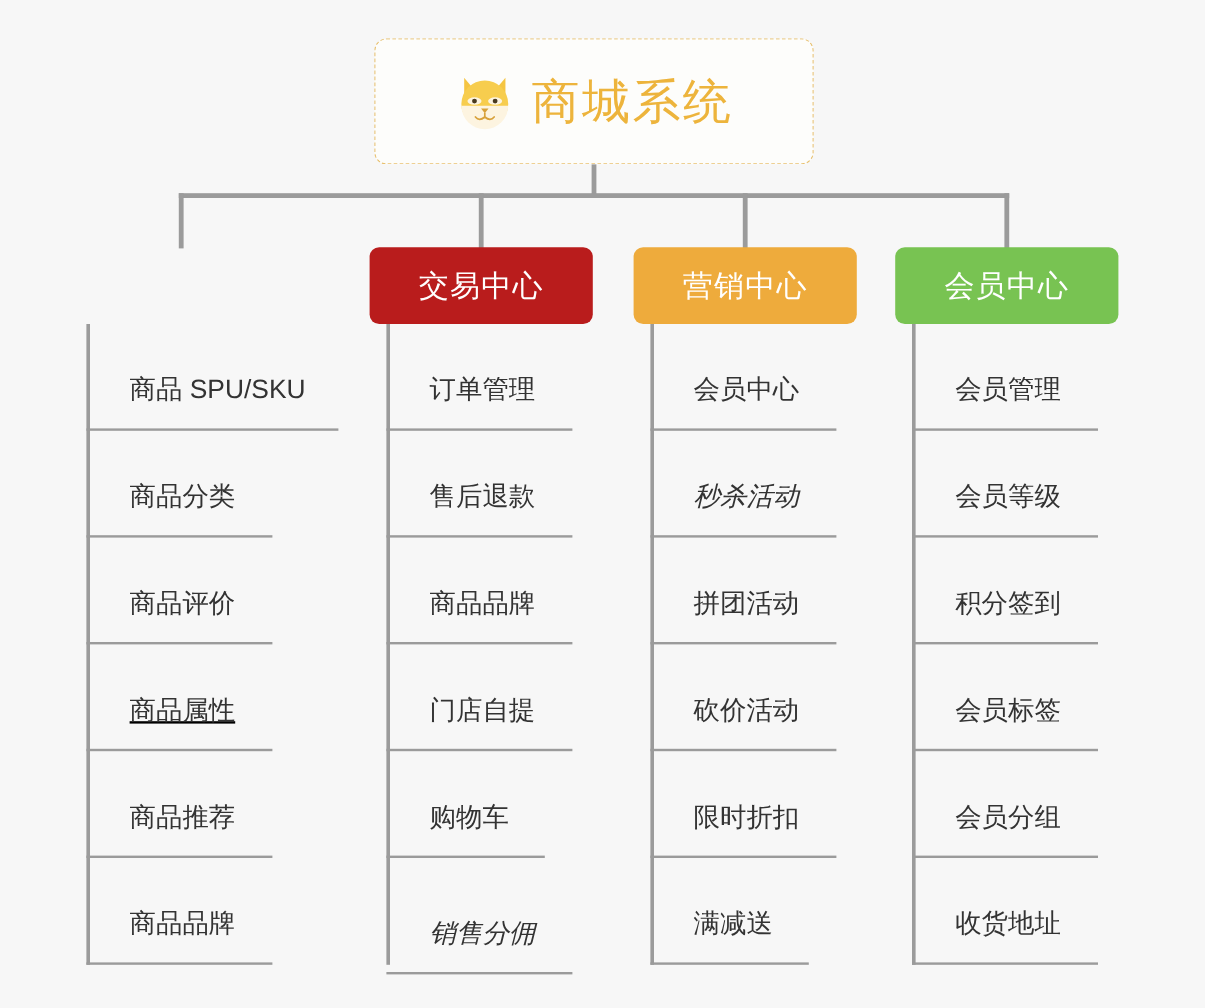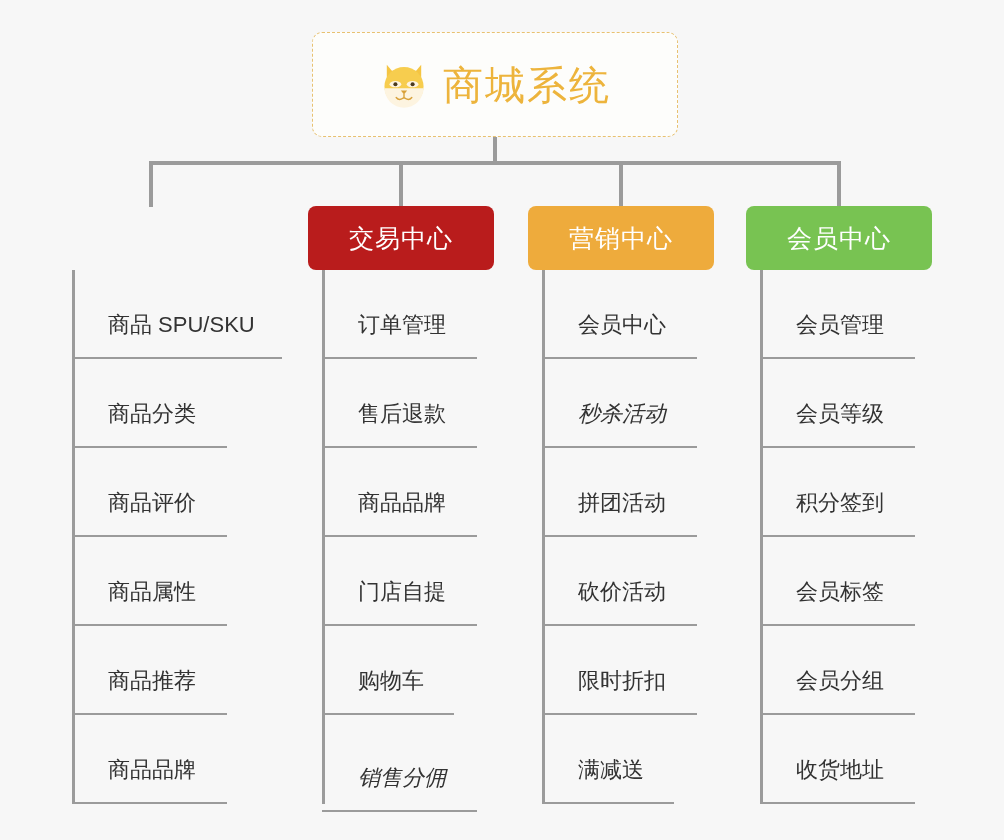--- a/index.html
+++ b/index.html
@@ -147,21 +147,21 @@
     <div class="leaf-trunk" style="height:534px;"></div>
     <div class="leaf-item" style="top:0px;   width:210px;">
         <span class="leaf-label">商品 SPU/SKU</span>
       </div>
     <div class="leaf-item" style="top:89px;  width:155px;">
         <span class="leaf-label">商品分类</span>
       </div>
     <div class="leaf-item" style="top:178px; width:155px;">
         <span class="leaf-label">商品评价</span>
       </div>
-    <div class="leaf-item" style="top:267px; width:155px;">
+    <div class="leaf-item" style="top:267px; width:155px;text-decoration:underline;">
         <span class="leaf-label">商品属性</span>
       </div>
     <div class="leaf-item" style="top:356px; width:155px;">
         <span class="leaf-label">商品推荐</span>
       </div>
     <div class="leaf-item" style="top:445px; width:155px;">
         <span class="leaf-label">商品品牌</span>
       </div>
   </div>
 

